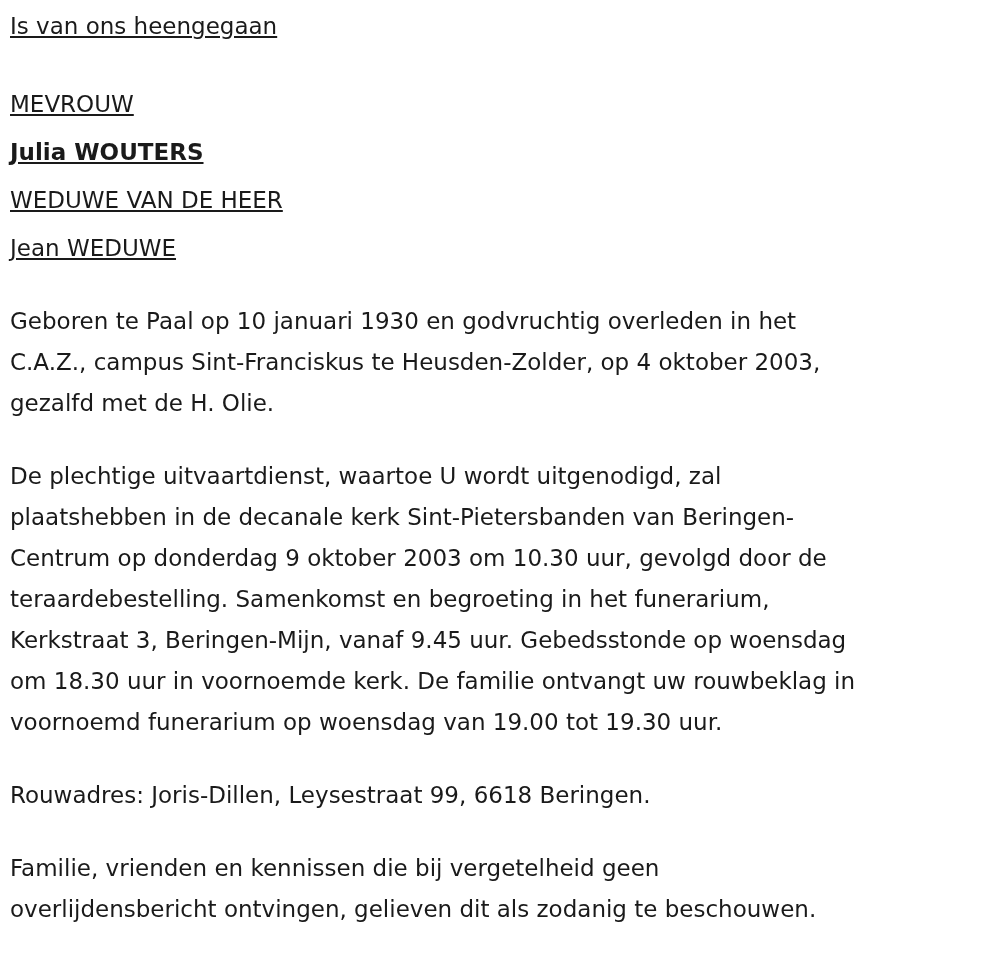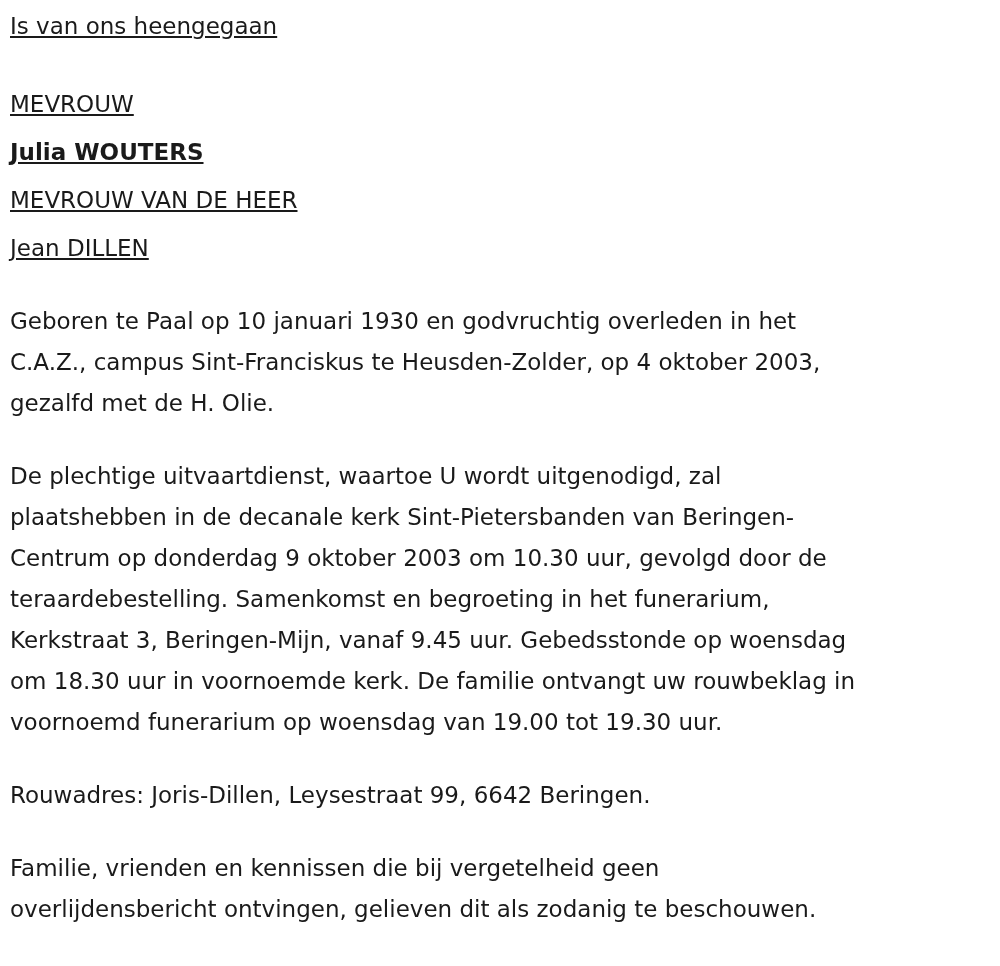--- a/index.html
+++ b/index.html
@@ -43,34 +43,34 @@
 <body>
 
 <div class="page">
 
   <div class="line opening">Is van ons heengegaan</div>
 
   <div class="line header-line">MEVROUW</div>
 
   <div class="line header-line name-bold">Julia WOUTERS</div>
 
-  <div class="line header-line">MEVROUW VAN DE HEER</div>
+  <div class="line header-line">WEDUWE VAN DE HEER</div>
 
-  <div class="line header-line">Jean DILLEN</div>
+  <div class="line header-line">Jean WEDUWE</div>
 
   <div class="para">Geboren te Paal op 10 januari 1930 en godvruchtig overleden in het
 C.A.Z., campus Sint-Franciskus te Heusden-Zolder, op 4 oktober 2003,
 gezalfd met de H. Olie.</div>
 
   <div class="para">De plechtige uitvaartdienst, waartoe U wordt uitgenodigd, zal
 plaatshebben in de decanale kerk Sint-Pietersbanden van Beringen-
 Centrum op donderdag 9 oktober 2003 om 10.30 uur, gevolgd door de
 teraardebestelling. Samenkomst en begroeting in het funerarium,
 Kerkstraat 3, Beringen-Mijn, vanaf 9.45 uur. Gebedsstonde op woensdag
 om 18.30 uur in voornoemde kerk. De familie ontvangt uw rouwbeklag in
 voornoemd funerarium op woensdag van 19.00 tot 19.30 uur.</div>
 
-  <div class="para">Rouwadres: Joris-Dillen, Leysestraat 99, 6642 Beringen.</div>
+  <div class="para">Rouwadres: Joris-Dillen, Leysestraat 99, 6618 Beringen.</div>
 
   <div class="para">Familie, vrienden en kennissen die bij vergetelheid geen
 overlijdensbericht ontvingen, gelieven dit als zodanig te beschouwen.</div>
 
 </div>
 
 </body></html>

